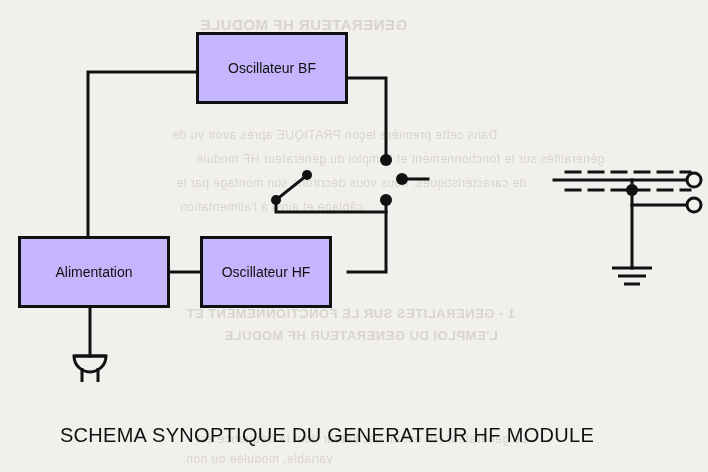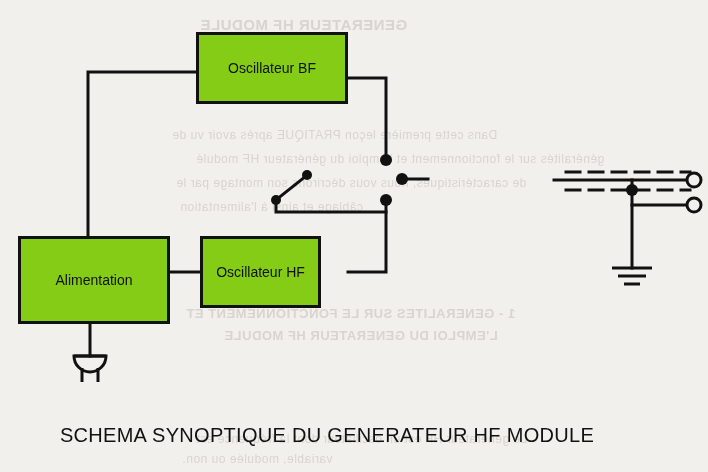--- a/index.html
+++ b/index.html
@@ -41,36 +41,36 @@
   #diagram {
     position: absolute;
     left: 0;
     top: 0;
     width: 708px;
     height: 412px;
   }
   .box {
     position: absolute;
     border: 3px solid #111;
-    background: #84cc16;
+    background: #c4b5fd;
     box-sizing: border-box;
     display: flex;
     flex-direction: column;
     align-items: center;
     justify-content: center;
     font-size: 14px;
     color: #111;
     line-height: 1.35;
   }
   .box .l2 { display: block; }
 
   #box-osc-bf   { left: 196px; top: 32px;  width: 152px; height: 72px; }
   #box-atten    { left: 428px; top: 148px; width: 126px; height: 66px; }
-  #box-alim     { left: 18px;  top: 236px; width: 152px; height: 88px; }
-  #box-osc-hf   { left: 200px; top: 236px; width: 121px; height: 72px; }
+  #box-alim     { left: 18px;  top: 236px; width: 152px; height: 72px; }
+  #box-osc-hf   { left: 200px; top: 236px; width: 132px; height: 72px; }
 
   #caption {
     position: absolute;
     left: 0;
     top: 424px;
     width: 654px;
     text-align: center;
     font-size: 20px;
     color: #111;
     letter-spacing: 0.3px;

